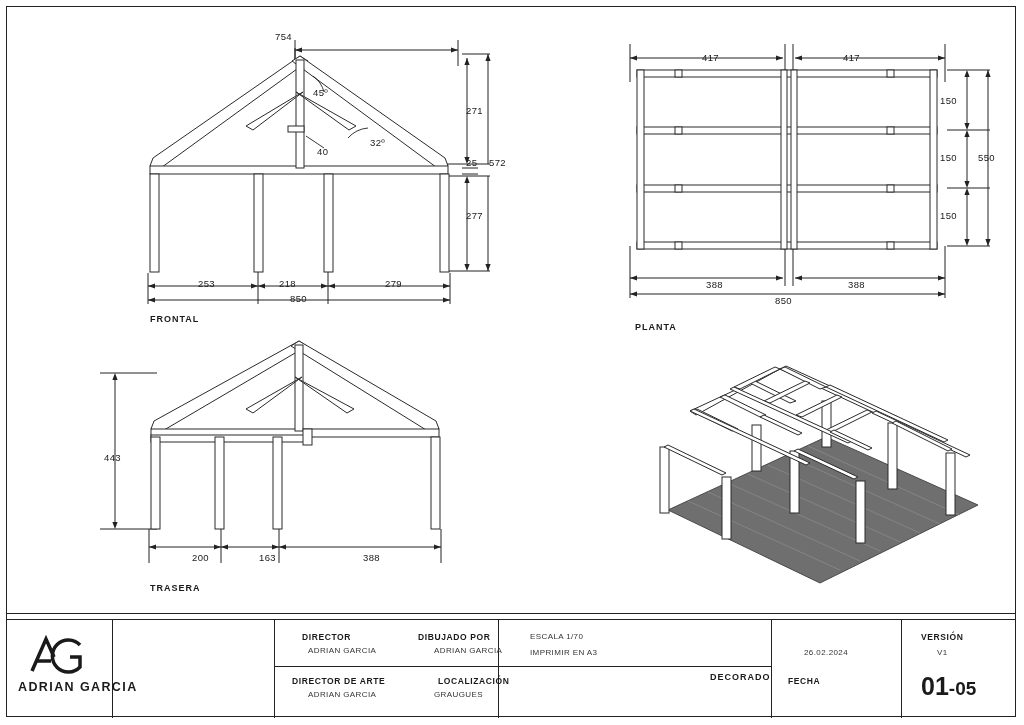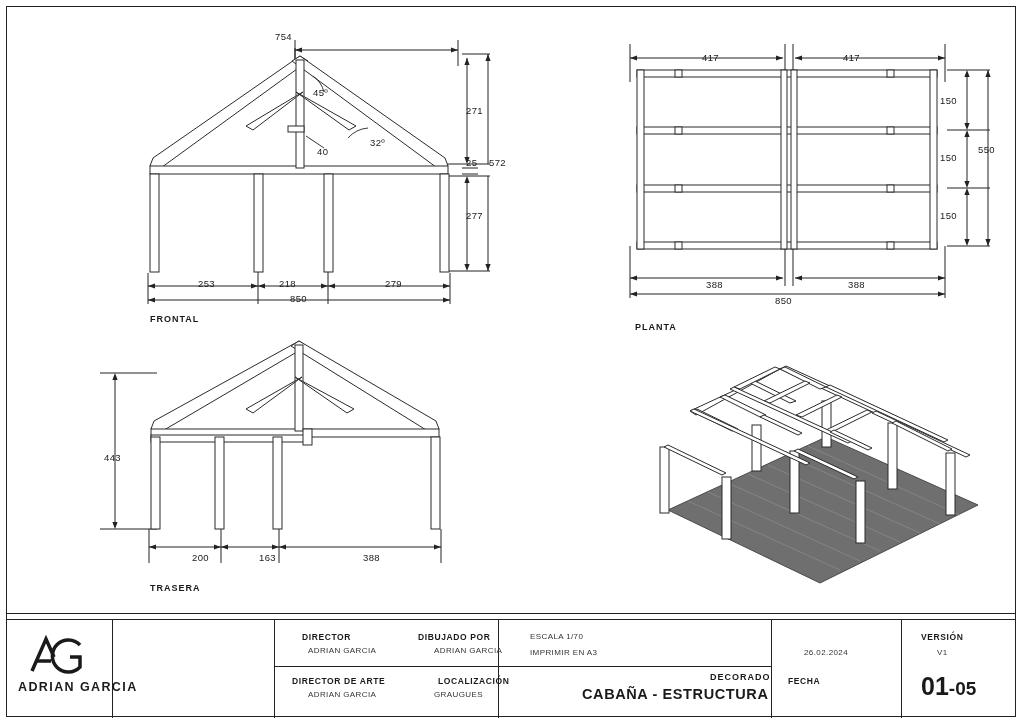--- a/index.html
+++ b/index.html
@@ -189,21 +189,21 @@
       <rect x="272" y="155" width="7" height="7"></rect>
       <rect x="272" y="212" width="7" height="7"></rect>
     </g>
   </svg>
 
   <span class="lbl" style="left:702px;top:52px;">417</span>
   <span class="lbl" style="left:843px;top:52px;">417</span>
   <span class="lbl" style="left:940px;top:95px;">150</span>
   <span class="lbl" style="left:940px;top:152px;">150</span>
   <span class="lbl" style="left:940px;top:210px;">150</span>
-  <span class="lbl" style="left:978px;top:144px;">550</span>
+  <span class="lbl" style="left:978px;top:152px;">550</span>
   <span class="lbl" style="left:706px;top:279px;">388</span>
   <span class="lbl" style="left:848px;top:279px;">388</span>
   <span class="lbl" style="left:775px;top:295px;">850</span>
   <span class="viewname" style="left:635px;top:322px;">PLANTA</span>
 
   <svg width="420" height="270" style="position:absolute;left:85px;top:325px;">
     <g fill="none" stroke="#222" stroke-width="1">
 
       <line x1="15" y1="48" x2="72" y2="48"></line>
       <line x1="15" y1="204" x2="72" y2="204"></line>
@@ -335,21 +335,20 @@
 
     <span class="tb-cell tb-head" style="left:412px;top:18px;">DIBUJADO POR</span>
     <span class="tb-cell tb-sub" style="left:412px;top:32px;">ADRIAN GARCIA</span>
     <span class="tb-cell tb-head" style="left:412px;top:62px;padding-left:20px;">LOCALIZACIÓN</span>
     <span class="tb-cell tb-sub" style="left:412px;top:76px;">GRAUGUES</span>
 
     <span class="tb-cell tb-sub" style="left:508px;top:18px;">ESCALA 1/70</span>
     <span class="tb-cell tb-sub" style="left:508px;top:34px;">IMPRIMIR EN A3</span>
 
     <span class="deco-title" style="left:704px;top:58px;">DECORADO</span>
-    <span class="deco-main" style="left:576px;top:72px;">CABAÑA - ESTRUCTURA</span>
 
     <span class="tb-cell tb-head" style="left:782px;top:22px;margin-top:40px;">FECHA</span>
     <span class="tb-cell tb-sub" style="left:782px;top:34px;">26.02.2024</span>
 
     <span class="tb-cell tb-head" style="left:915px;top:18px;">VERSIÓN</span>
     <span class="tb-cell tb-sub" style="left:915px;top:34px;">V1</span>
 
     <span class="big-num" style="left:915px;top:58px;"><span>01</span><span class="suffix">-05</span></span>
   </div>
 </div>

